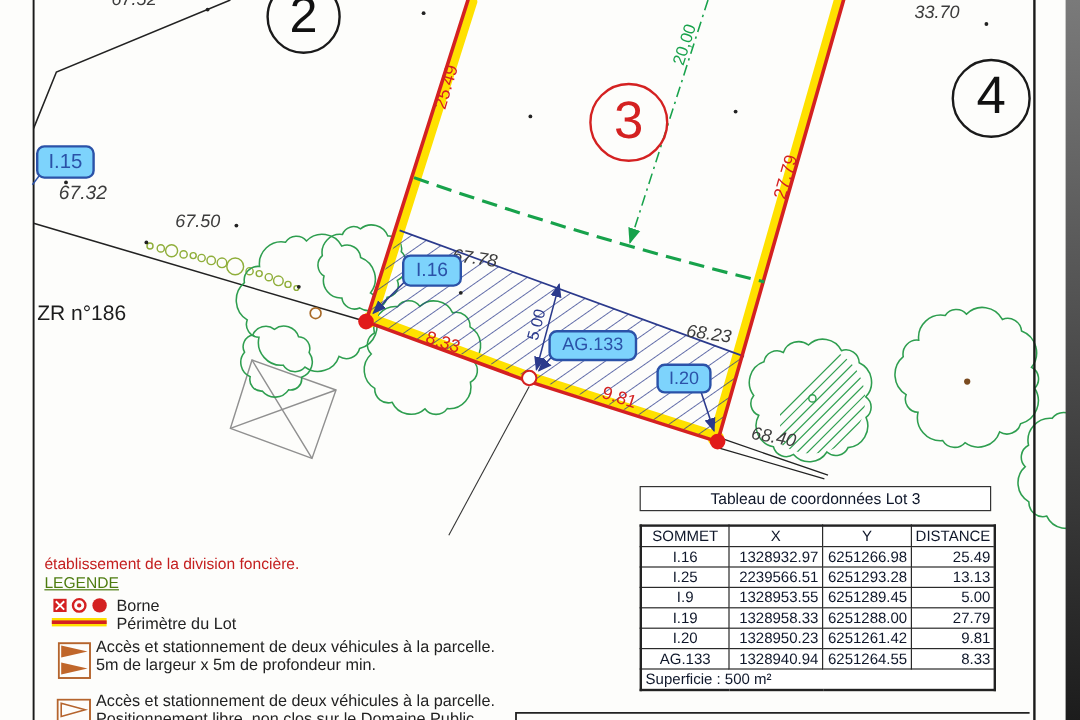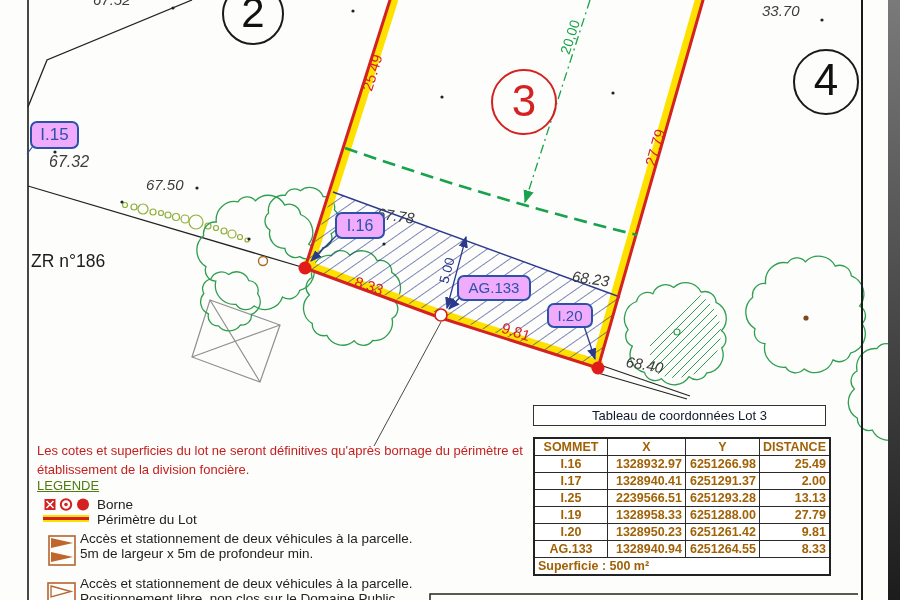--- a/index.html
+++ b/index.html
@@ -12,31 +12,31 @@
   #canvas{position:absolute;left:0;top:0;width:900px;height:600px;overflow:hidden;}
   svg.layer{position:absolute;left:0;top:0;}
   .lbl{position:absolute;white-space:nowrap;z-index:5;}
   .elev{font-style:italic;color:#3c3c3c;font-size:15px;}
   .dimred{color:var(--red);font-size:15px;text-align:center;}
   .dimgreen{color:var(--dimgreen);font-size:14px;text-align:center;}
   .dimblue{color:var(--hatch);font-size:13.5px;text-align:center;}
   .lotnum{position:absolute;border-radius:50%;text-align:center;z-index:4;}
   .lotnum.black{border:2.5px solid #1a1a1a;color:#111;}
   .lotnum.red{border:2px solid var(--red);color:var(--red);}
-  .vbox{position:absolute;border:2px solid var(--blue);border-radius:7px;background:#f0abfc;
+  .vbox{position:absolute;border:2px solid var(--blue);border-radius:7px;background:#7dd3fc;
         color:var(--blue);text-align:center;z-index:6;font-weight:500;}
   .note{color:var(--notered);font-size:13px;font-weight:500;}
   .legend-title{color:#4d7c0f;font-size:13px;text-decoration:underline;}
   .legend-label{color:#222;font-size:13.5px;}
   .tbl-title{position:absolute;left:533px;top:405px;width:291px;height:19px;border:1.5px solid #333;
              background:#fff;font-size:13px;color:#0f172a;text-align:center;line-height:19px;z-index:7;}
   table.coords{position:absolute;left:533px;top:437px;border-collapse:collapse;z-index:7;
                background:#fff;border:2px solid #222;}
-  table.coords td,table.coords th{border:1.3px solid #2a2a2a;font-size:12.5px;font-weight:700;
-               color:#a16207;height:16px;padding:0 3px;line-height:14px;}
+  table.coords td,table.coords th{border:1.3px solid #2a2a2a;font-size:12.5px;font-weight:400;
+               color:#0f172a;height:16px;padding:0 3px;line-height:14px;}
   table.coords th{text-align:center;}
   td.c0{width:66px;text-align:center;}
   td.c1{width:71px;text-align:right;}
   td.c2{width:67px;text-align:right;}
   td.c3{width:62px;text-align:right;padding-right:6px;}
   td.foot{text-align:left;}
   .licon{position:absolute;z-index:6;}
 </style>
 </head>
 <body>
@@ -200,21 +200,20 @@
 <div class="lbl elev" style="left:762px;top:2px;">33.70</div>
 <div class="lbl elev" style="left:626px;top:356px;transform:rotate(10deg);">68.40</div>
 
 <div class="lbl dimred" style="left:350px;top:64px;width:44px;transform:rotate(-73deg);">25.49</div>
 <div class="lbl dimred" style="left:633px;top:139px;width:44px;transform:rotate(-74deg);">27.79</div>
 <div class="lbl dimred" style="left:349px;top:277px;width:40px;transform:rotate(18deg);">8.33</div>
 <div class="lbl dimred" style="left:496px;top:323px;width:40px;transform:rotate(18deg);">9.81</div>
 <div class="lbl dimgreen" style="left:547px;top:29px;width:46px;transform:rotate(-72deg);">20,00</div>
 <div class="lbl dimblue" style="left:428px;top:263px;width:38px;transform:rotate(-75deg);">5.00</div>
 
-<div class="lbl note" style="left:37px;top:443px;">Les cotes et superficies du lot ne seront définitives qu'après bornage du périmètre et</div>
 <div class="lbl note" style="left:37px;top:462px;">établissement de la division foncière.</div>
 
 <div class="lbl legend-title" style="left:37px;top:478px;">LEGENDE</div>
 
 <svg class="licon" style="left:44px;top:498px;" width="48" height="13">
   <rect x="0.5" y="1" width="11" height="11" fill="#d42121"></rect>
   <path d="M2.5,3 L9.5,10 M9.5,3 L2.5,10" stroke="#fff" stroke-width="1.6"></path>
   <circle cx="22" cy="6.5" r="5.2" stroke="#d42121" stroke-width="2" fill="none"></circle>
   <circle cx="22" cy="6.5" r="1.8" fill="#d42121"></circle>
   <circle cx="39" cy="6.5" r="6" fill="#d42121"></circle>
@@ -257,32 +256,32 @@
         </tr>
       </thead>
   <tbody id="tblbody">
         <tr>
           <td class="c0">I.16</td>
           <td class="c1">1328932.97</td>
           <td class="c2">6251266.98</td>
           <td class="c3">25.49</td>
         </tr>
         <tr>
-          <td class="c0">I.17</td>
-          <td class="c1">1328940.41</td>
-          <td class="c2">6251291.37</td>
-          <td class="c3">2.00</td>
-        </tr>
-        <tr>
           <td class="c0">I.25</td>
           <td class="c1">2239566.51</td>
           <td class="c2">6251293.28</td>
           <td class="c3">13.13</td>
         </tr>
         <tr>
+          <td class="c0">I.9</td>
+          <td class="c1">1328953.55</td>
+          <td class="c2">6251289.45</td>
+          <td class="c3">5.00</td>
+        </tr>
+        <tr>
           <td class="c0">I.19</td>
           <td class="c1">1328958.33</td>
           <td class="c2">6251288.00</td>
           <td class="c3">27.79</td>
         </tr>
         <tr>
           <td class="c0">I.20</td>
           <td class="c1">1328950.23</td>
           <td class="c2">6251261.42</td>
           <td class="c3">9.81</td>

